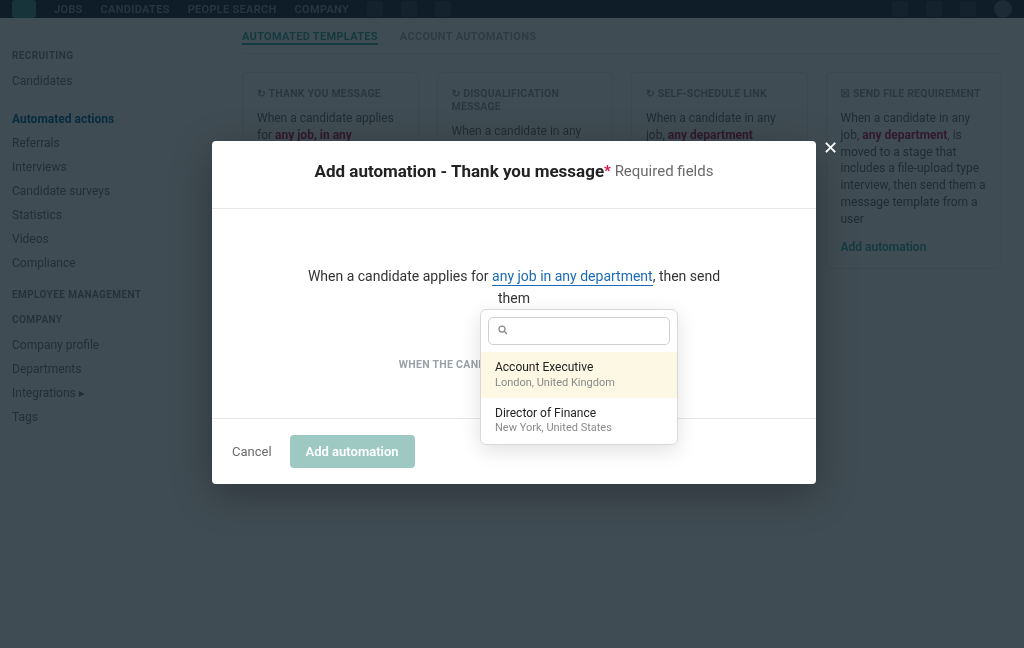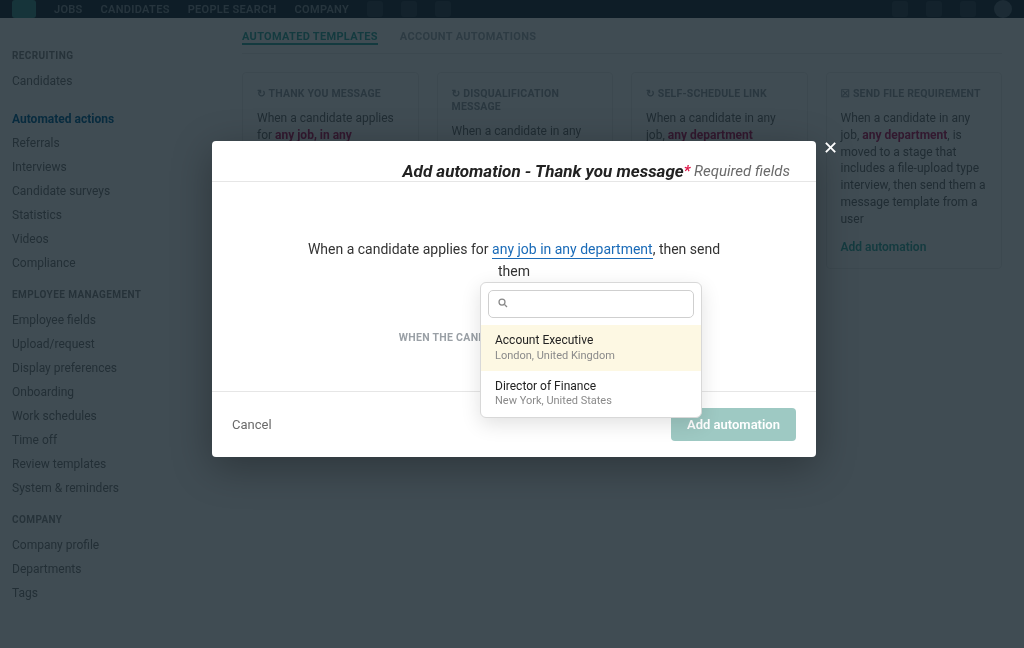--- a/index.html
+++ b/index.html
@@ -44,46 +44,46 @@
   .card .desc b { color: #be185d; }
   .card .addlink { margin-top: 12px; color: var(--teal); font-weight: 600; }
 
   
   .scrim { position: absolute; inset: 0; background: rgba(10,25,35,.78); }
 
   
   .modal { position: absolute; left: 212px; top: 141px; width: 604px; background: #fff; border-radius: 4px; box-shadow: 0 10px 40px rgba(0,0,0,.3); display: flex; flex-direction: column; }
   .close-x { position: absolute; top: -2px; right: -22px; color: #fff; font-size: 18px; font-weight: 300; cursor: pointer; line-height: 1; }
 
-  .modal-head { padding: 20px 26px 0; border-bottom: 1px solid var(--border); display: flex; align-items: center; justify-content: flex-end; font-style: italic; }
+  .modal-head { padding: 20px 26px 27px; border-bottom: 1px solid var(--border); display: flex; align-items: center; justify-content: center; }
   .modal-title { font-size: 17px; font-weight: 700; color: #222; }
   .req { font-size: 15px; color: #6a6a6a; }
   .req .ast { color: #d14; font-weight: 700; }
 
   .modal-body { padding: 56px 40px 42px; font-size: 14px; color: #333; text-align: center; position: relative; }
   .sentence { max-width: 440px; margin: 0 auto 20px; line-height: 1.6; }
   .sentence a { color: var(--link); text-decoration: none; border-bottom: 1px solid var(--link); padding-bottom: 1px; margin-top: 24px; }
 
   .when-row { display: flex; align-items: center; justify-content: center; gap: 10px; margin-top: 6px; }
   .when-label { font-size: 10.5px; font-weight: 700; letter-spacing: .3px; color: #9aa0a6; }
   .chip { display: inline-flex; align-items: center; gap: 6px; background: var(--soft-green); color: #2f6f5f; font-size: 12px; font-weight: 600; padding: 5px 12px; border-radius: 14px; }
   .chip .dot { width: 7px; height: 7px; border-radius: 50%; background: var(--teal); }
 
   
-  .popover { position: absolute; top: 100px; left: 268px; width: 222px; background: #fff; border: 1px solid #d8d8d8; border-radius: 6px; box-shadow: 0 6px 20px rgba(0,0,0,.12); overflow: hidden; text-align: left; }
+  .popover { position: absolute; top: 100px; left: 268px; width: 198px; background: #fff; border: 1px solid #d8d8d8; border-radius: 6px; box-shadow: 0 6px 20px rgba(0,0,0,.12); overflow: hidden; text-align: left; }
   .search-wrap { padding: 7px; }
   .search-box { display: flex; align-items: center; gap: 6px; border: 1px solid #cfcfcf; border-radius: 5px; padding: 4px 8px; height: 28px; }
   .search-box .mag { font-size: 12px; color: #888; }
   .search-box input { border: 0; outline: 0; flex: 1; font-size: 12px; background: transparent; }
   .opt { padding: 8px 14px; font-size: 12px; line-height: 1.3; cursor: pointer; }
   .opt.hl { background: var(--highlight); }
   .opt .ot { color: #222; }
   .opt .os { color: #8a8a8a; font-size: 11px; }
 
-  .modal-foot { border-top: 1px solid var(--border); padding: 16px 20px; display: flex; justify-content: space-between; align-items: center; }
+  .modal-foot { border-top: 1px solid var(--border); padding: 16px 20px; display: flex; justify-content: flex-start; align-items: center; gap: 18px; }
   .btn-cancel { font-size: 13px; color: #6a6a6a; cursor: pointer; }
   .btn-primary { background: var(--teal-disabled); color: #fff; font-size: 13px; font-weight: 600; padding: 9px 16px; border-radius: 4px; border: 0; cursor: pointer; }
 </style>
 </head>
 <body>
 
 <div class="shell">
 
   <div class="topbar">
     <div class="logo"></div>
@@ -108,34 +108,25 @@
           <div class="item">Candidates</div>
           <div class="item active">Automated actions</div>
           <div class="item">Referrals</div>
           <div class="item">Interviews</div>
           <div class="item">Candidate surveys</div>
           <div class="item">Statistics</div>
           <div class="item">Videos</div>
           <div class="item">Compliance</div>
         </div>
       <div class="section-h">EMPLOYEE MANAGEMENT</div>
-      <div id="sb2">
-          <div class="item">Employee fields</div>
-          <div class="item">Upload/request</div>
-          <div class="item">Display preferences</div>
-          <div class="item">Onboarding</div>
-          <div class="item">Work schedules</div>
-          <div class="item">Time off</div>
-          <div class="item">Review templates</div>
-          <div class="item">System &amp; reminders</div>
-        </div>
       <div class="section-h">COMPANY</div>
       <div id="sb3">
           <div class="item">Company profile</div>
           <div class="item">Departments</div>
+          <div class="item">Integrations ▸</div>
           <div class="item">Tags</div>
         </div>
     </div>
 
     <div class="main">
       <div class="tabs">
         <div class="tab active">AUTOMATED TEMPLATES</div>
         <div class="tab">ACCOUNT AUTOMATIONS</div>
       </div>
       <div class="cards" id="cards">

